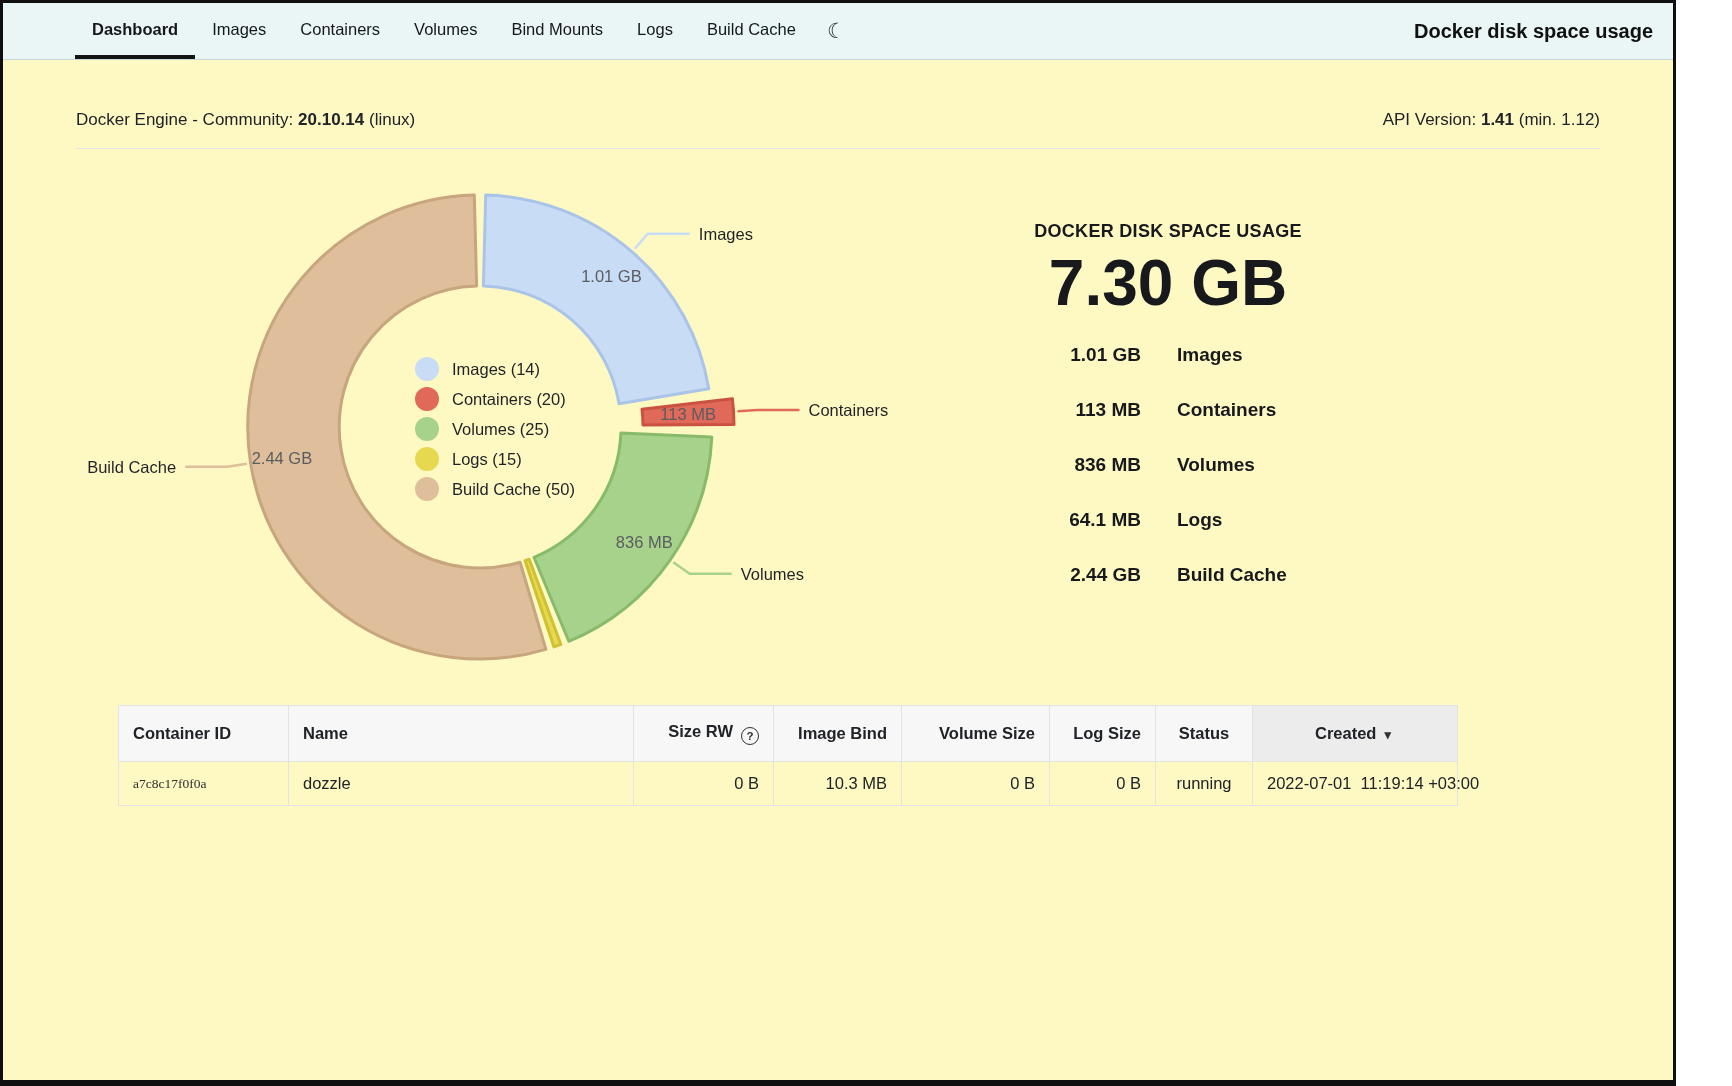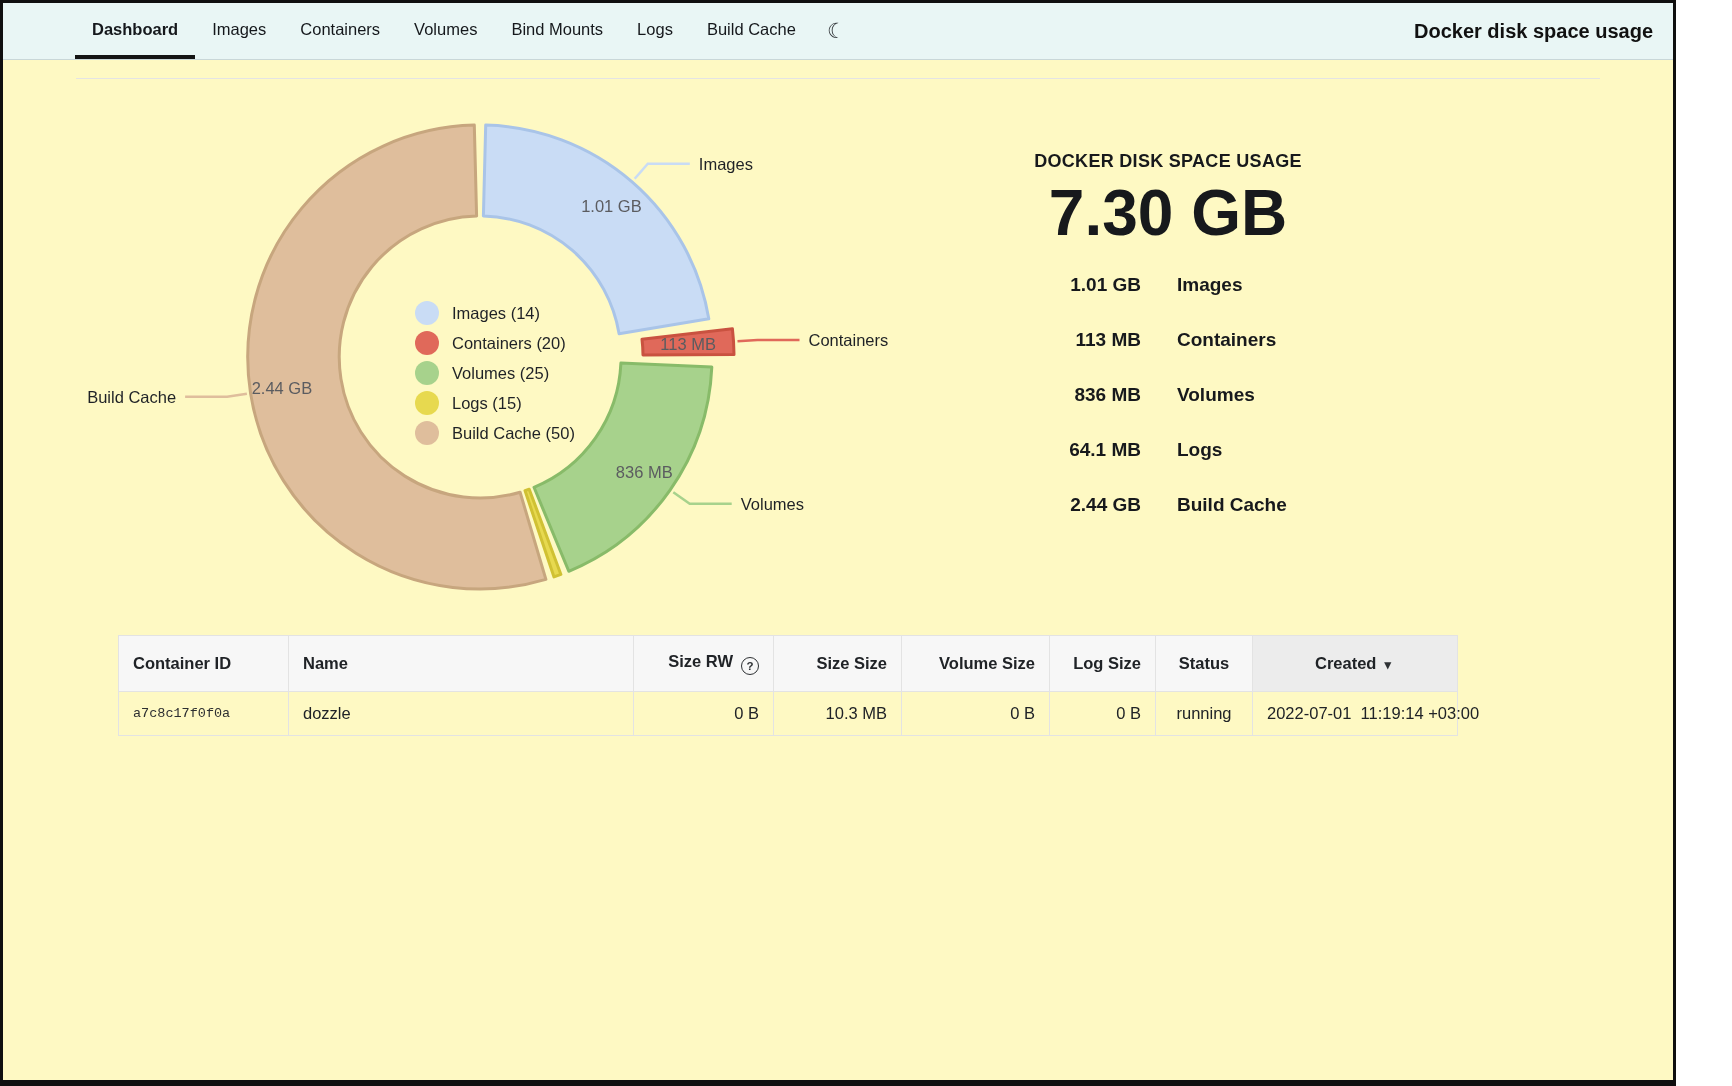--- a/index.html
+++ b/index.html
@@ -24,21 +24,21 @@
   
   .engine-row { display:flex; justify-content:space-between; padding:0 73px; margin-top:50px; font-size:17px; color:#202327; }
   .engine-row b { font-weight:bold; }
   .divider { border:none; border-top:1px solid #e4e4e4; margin:18px 73px 0 73px; }
   
   .chart-section { display:flex; margin-top:26px; }
   .chart-wrap { position:relative; width:880px; height:530px; flex:0 0 auto; }
   .chart-wrap svg { position:absolute; left:0; top:0; overflow:visible; }
   .slice-value { font-size:16.5px; fill:#5b5c60; }
   .callout-label { font-size:16.5px; fill:#1f2226; }
-  .legend { position:absolute; left:412px; top:196px; display:flex; flex-direction:column; gap:6px; }
+  .legend { position:absolute; left:412px; top:182px; display:flex; flex-direction:column; gap:6px; }
   .legend-row { display:flex; align-items:center; gap:13px; font-size:16.5px; color:#1f2226; cursor:pointer; }
   .legend-swatch { width:24px; height:24px; border-radius:50%; flex:0 0 auto; }
   
   .summary-col { flex:1; display:flex; flex-direction:column; align-items:center; padding-top:46px; padding-right:220px; }
   .summary-title { font-size:18px; font-weight:bold; letter-spacing:0.3px; color:#17191c; }
   .summary-total { font-size:64px; font-weight:bold; color:#17191c; margin-top:6px; line-height:1.1; }
   .summary-list { margin-top:26px; display:flex; flex-direction:column; }
   .summary-row { display:flex; margin-bottom:33px; font-size:19px; font-weight:bold; color:#17191c; }
   .summary-size { width:122px; text-align:right; }
   .summary-label { margin-left:36px; width:140px; text-align:left; }
@@ -46,21 +46,21 @@
   .section-heading { font-size:22px; font-weight:bold; color:#111; margin:0 0 21px 73px; padding-top:158px; }
   .table-wrap { margin-left:115px; width:1339px; }
   table { border-collapse:collapse; width:100%; font-size:16.5px; color:#202327; table-layout:fixed; }
   th, td { border:1px solid #e3e3e3; padding:0 14px; }
   thead th { height:56px; background:#f7f7f7; font-weight:bold; }
   tbody td { height:44px; }
   th.c-left, td.c-left { text-align:left; }
   th.c-num, td.c-num { text-align:right; }
   th.c-mid, td.c-mid { text-align:center; }
   th.created-col { background:#ececec; text-align:center;padding-left:10px; }
-  td.cid { font-family:Liberation Mono, monospace; font-size:13.5px; color:#2d2f31; }
+  td.cid { font-family:Liberation Serif, serif; font-size:13.5px; color:#2d2f31; }
   td.created { text-align:center; white-space:pre; }
   .qmark {
     display:inline-flex; width:18px; height:18px; border:1.6px solid #2e3134; border-radius:50%;
     align-items:center; justify-content:center; font-size:11.5px; font-weight:bold;
     margin-left:8px; vertical-align:-3px; color:#2e3134;
   }
   .sort-arrow { font-size:13px; margin-left:8px; color:#2e3134; }
 </style>
 </head>
 <body>
@@ -76,20 +76,32 @@
         <div class="tab">Bind Mounts</div>
         <div class="tab">Logs</div>
         <div class="tab">Build Cache</div>
       </div>
     <div class="moon-btn">
       <span>☾</span>
     </div>
     <div class="nav-title">Docker disk space usage</div>
   </div>
 
+  <div class="engine-row">
+    <div>
+      <span>Docker Engine - Community:</span>
+      <b>20.10.14</b>
+      <span>(linux)</span>
+    </div>
+    <div>
+      <span>API Version:</span>
+      <b>1.41</b>
+      <span>(min. 1.12)</span>
+    </div>
+  </div>
   <hr class="divider">
 
   <div class="chart-section">
     <div class="chart-wrap">
       <svg viewBox="0 0 880 530" width="880" height="530" id="donut-svg">
           <path d="M482.7 20.1 A232 232 0 0 1 705.8 213.8 L616.1 228.8 A141 141 0 0 0 480.4 111.0 Z" fill="#c9dcf5" stroke="#a9c4e8" stroke-width="3" stroke-linejoin="round"></path>
           <text x="608.4360296489896" y="100.59055475265114" text-anchor="middle" dominant-baseline="central" class="slice-value">1.01 GB</text>
           <polyline points="631.7,73.8 644.8,58.7 686.8,58.7" fill="none" stroke="#c9dcf5" stroke-width="2.5"></polyline>
           <text x="695.818571521902" y="58.6792120532603" text-anchor="start" dominant-baseline="central" class="callout-label">Images</text>
           <path d="M729.4 223.7 A232 232 0 0 1 731.0 249.4 L640.0 249.9 A141 141 0 0 0 639.0 234.3 Z" fill="#e0695a" stroke="#c95240" stroke-width="3" stroke-linejoin="round"></path>
@@ -169,21 +181,21 @@
           <col style="width:97px">
           <col style="width:205px">
       </colgroup>
       <thead>
         <tr>
           <th class="c-left">Container ID</th>
           <th class="c-left">Name</th>
           <th class="c-num">
             <span>Size RW</span><span class="qmark">?</span>
           </th>
-          <th class="c-num">Size Size</th>
+          <th class="c-num">Image Bind</th>
           <th class="c-num">Volume Size</th>
           <th class="c-num">Log Size</th>
           <th class="c-mid">Status</th>
           <th class="created-col">
             <span>Created</span><span class="sort-arrow">▾</span>
           </th>
         </tr>
       </thead>
       <tbody id="table-body">
           <tr>

